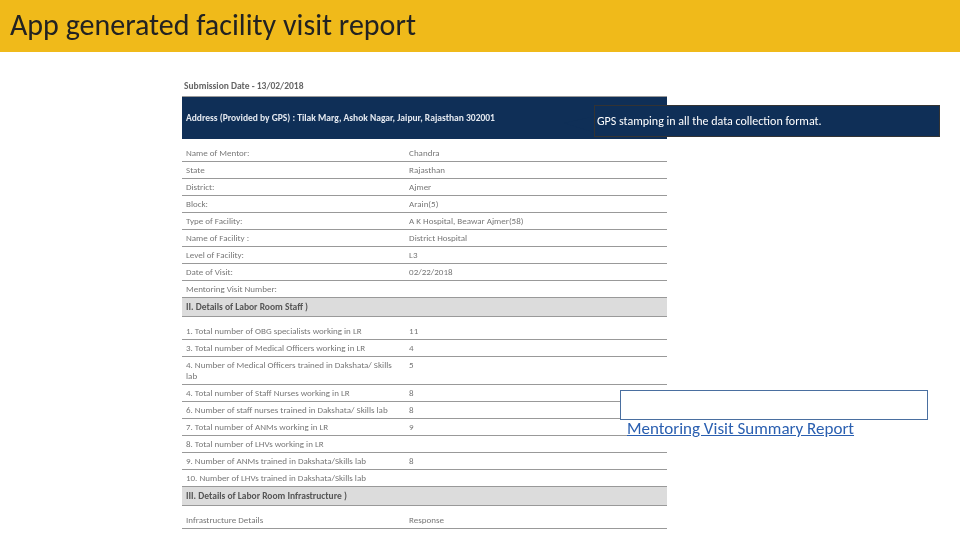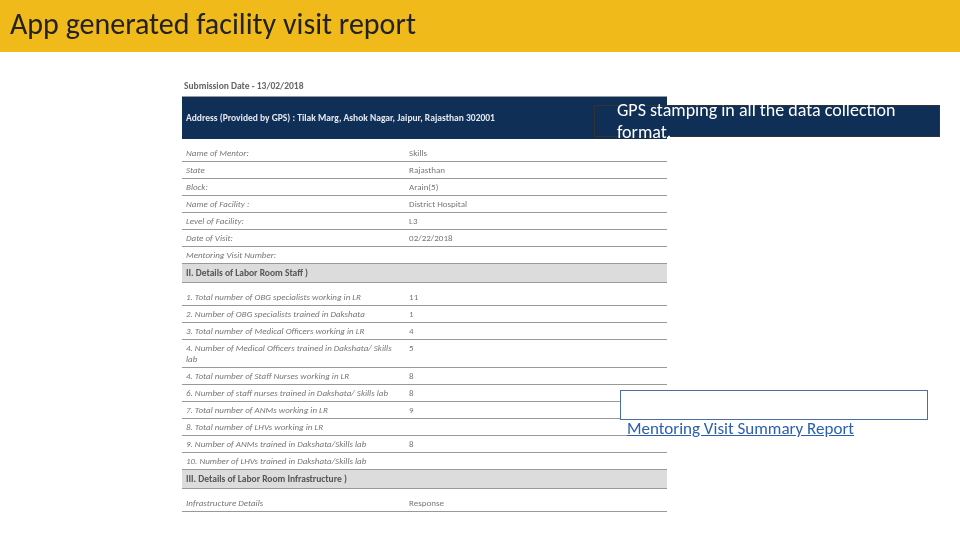--- a/index.html
+++ b/index.html
@@ -12,21 +12,21 @@
     overflow: hidden;
   }
   .title-bar {
     background: #f0ba1a;
     padding: 6px 10px 10px 10px;
     font-size: 30px;
     color: #222;
     font-weight: 400;
     height: 52px;
     display: flex;
-    align-items: flex-end;
+    align-items: center;
   }
   .report-area {
     position: absolute;
     top: 78px;
     left: 182px;
     width: 485px;
     font-size: 9px;
     color: #777;
   }
   .submission {
@@ -55,32 +55,32 @@
     width: 100%;
     border-collapse: collapse;
   }
   table.data td {
     border-bottom: 1px solid #999;
     padding: 2px 4px 3px 4px;
     font-size: 9px;
     color: #777;
     vertical-align: top;
   }
-  table.data td.lbl { width: 46%; font-style: italic; }
+  table.data td.lbl { width: 46%; }
   .gap { height: 6px; }
   .callout {
     position: absolute;
     top: 105px;
     left: 594px;
     width: 346px;
     height: 32px;
     background: #0f2f57;
     color: #fff;
-    font-size: 18px;
-    padding: 6px 22px;
+    font-size: 12px;
+    padding: 6px 2px;
     border: 1px solid #333;
     display: flex;
     align-items: center;
   }
   .callout-tail {
     position: absolute;
     top: 116px;
     left: 564px;
     width: 0; height: 0;
     border-top: 7px solid transparent;
@@ -120,29 +120,37 @@
   </div>
   <div class="addr-row">
     <span>Address (Provided by GPS) :</span>
     <span>Tilak Marg, Ashok Nagar, Jaipur, Rajasthan 302001</span>
   </div>
   <div class="gap"></div>
   <table class="data">
     <tbody>
         <tr>
           <td class="lbl">Name of Mentor:</td>
-          <td>Skills</td>
+          <td>Chandra</td>
         </tr>
     <tr>
           <td class="lbl">State</td>
           <td>Rajasthan</td>
         </tr>
     <tr>
+          <td class="lbl">District:</td>
+          <td>Ajmer</td>
+        </tr>
+    <tr>
           <td class="lbl">Block:</td>
           <td>Arain(5)</td>
+        </tr>
+    <tr>
+          <td class="lbl">Type of Facility:</td>
+          <td>A K Hospital, Beawar Ajmer(58)</td>
         </tr>
     <tr>
           <td class="lbl">Name of Facility :</td>
           <td>District Hospital</td>
         </tr>
     <tr>
           <td class="lbl">Level of Facility:</td>
           <td>L3</td>
         </tr>
     <tr>
@@ -155,24 +163,20 @@
         </tr>
   </tbody>
     </table>
   <div class="sect-hdr">II. Details of Labor Room Staff )</div>
   <div class="gap"></div>
   <table class="data">
     <tbody>
         <tr>
           <td class="lbl">1. Total number of OBG specialists working in LR</td>
           <td>11</td>
-        </tr>
-    <tr>
-          <td class="lbl">2. Number of OBG specialists trained in Dakshata</td>
-          <td>1</td>
         </tr>
     <tr>
           <td class="lbl">3. Total number of Medical Officers working in LR</td>
           <td>4</td>
         </tr>
     <tr>
           <td class="lbl">4. Number of Medical Officers trained in Dakshata/ Skills lab</td>
           <td>5</td>
         </tr>
     <tr>

